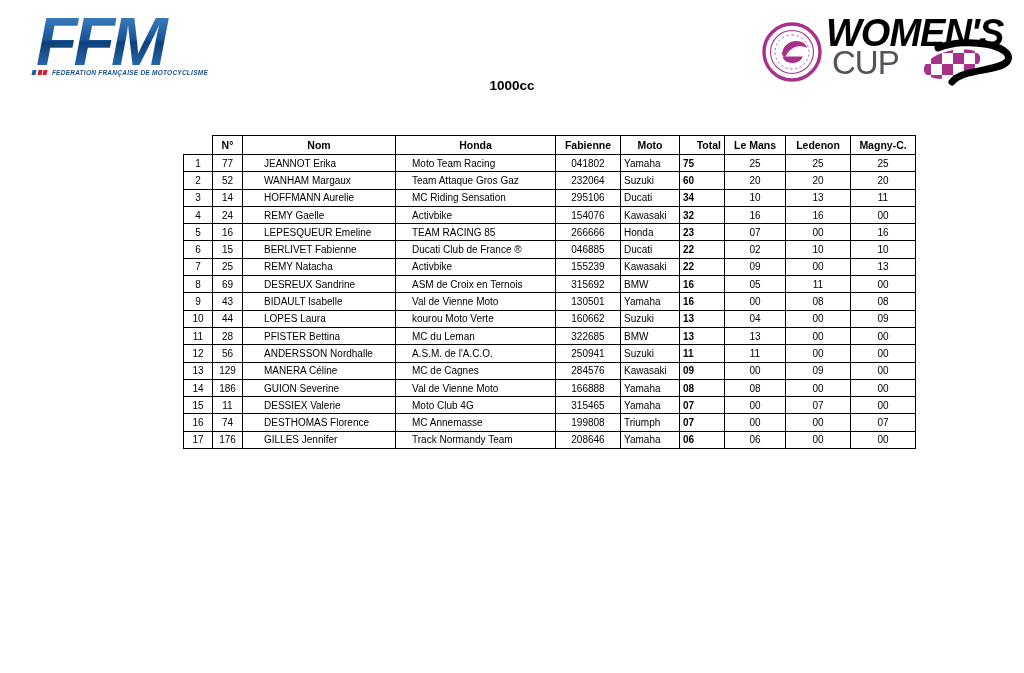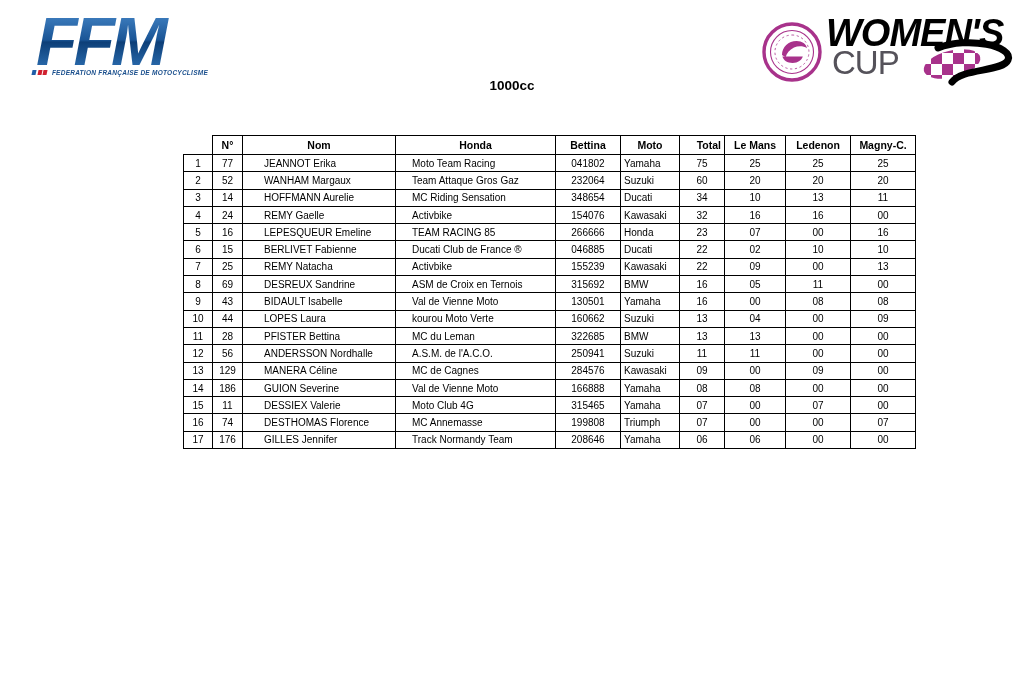--- a/index.html
+++ b/index.html
@@ -158,21 +158,21 @@
     text-align: center;
     height: 18px;
   }
   #standings-table thead th.h-rank { border-top: none; border-left: none; border-bottom: 1px solid #000; }
   #standings-table td.c-rank   { width: 22px;  text-align: center; }
   #standings-table td.c-num    { width: 23px;  text-align: center; }
   #standings-table td.c-name   { width: 128px; text-align: left; padding-left: 21px; }
   #standings-table td.c-club   { width: 140px; text-align: left; padding-left: 16px; }
   #standings-table td.c-lic    { width: 58px;  text-align: center; }
   #standings-table td.c-moto   { width: 52px;  text-align: left; }
-  #standings-table td.c-total  { width: 38px;  text-align: center; font-weight: normal; }
+  #standings-table td.c-total  { width: 38px;  font-weight: bold; }
   #standings-table td.c-r1     { width: 54px;  text-align: center; }
   #standings-table td.c-r2     { width: 58px;  text-align: center; }
   #standings-table td.c-r3     { width: 58px;  text-align: center; }
 
   #standings-table th.h-rank  { width: 22px; }
   #standings-table th.h-num   { width: 23px; }
   #standings-table th.h-name  { width: 128px; }
   #standings-table th.h-club  { width: 140px; }
   #standings-table th.h-lic   { width: 58px; }
   #standings-table th.h-moto  { width: 52px; }
@@ -240,21 +240,21 @@
   <div id="doc-subtitle">1000cc</div>
 </div>
 
 <table id="standings-table">
   <thead>
     <tr>
       <th class="h-rank"></th>
       <th class="h-num">N°</th>
       <th class="h-name">Nom</th>
       <th class="h-club">Honda</th>
-      <th class="h-lic">Bettina</th>
+      <th class="h-lic">Fabienne</th>
       <th class="h-moto">Moto</th>
       <th class="h-total">Total</th>
       <th class="h-r1">Le Mans</th>
       <th class="h-r2">Ledenon</th>
       <th class="h-r3">Magny-C.</th>
     </tr>
   </thead>
   <tbody id="standings-body">
       <tr>
         <td class="c-rank">1</td>
@@ -278,21 +278,21 @@
         <td class="c-total">60</td>
         <td class="c-r1">20</td>
         <td class="c-r2">20</td>
         <td class="c-r3">20</td>
       </tr>
       <tr>
         <td class="c-rank">3</td>
         <td class="c-num">14</td>
         <td class="c-name">HOFFMANN Aurelie</td>
         <td class="c-club">MC Riding Sensation</td>
-        <td class="c-lic">348654</td>
+        <td class="c-lic">295106</td>
         <td class="c-moto">Ducati</td>
         <td class="c-total">34</td>
         <td class="c-r1">10</td>
         <td class="c-r2">13</td>
         <td class="c-r3">11</td>
       </tr>
       <tr>
         <td class="c-rank">4</td>
         <td class="c-num">24</td>
         <td class="c-name">REMY Gaelle</td>

